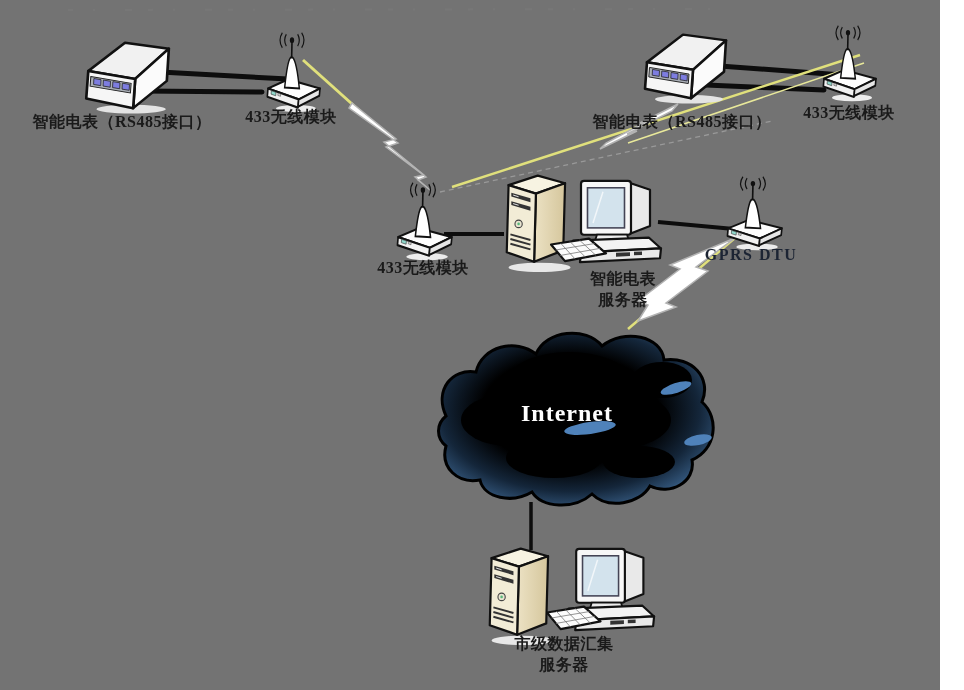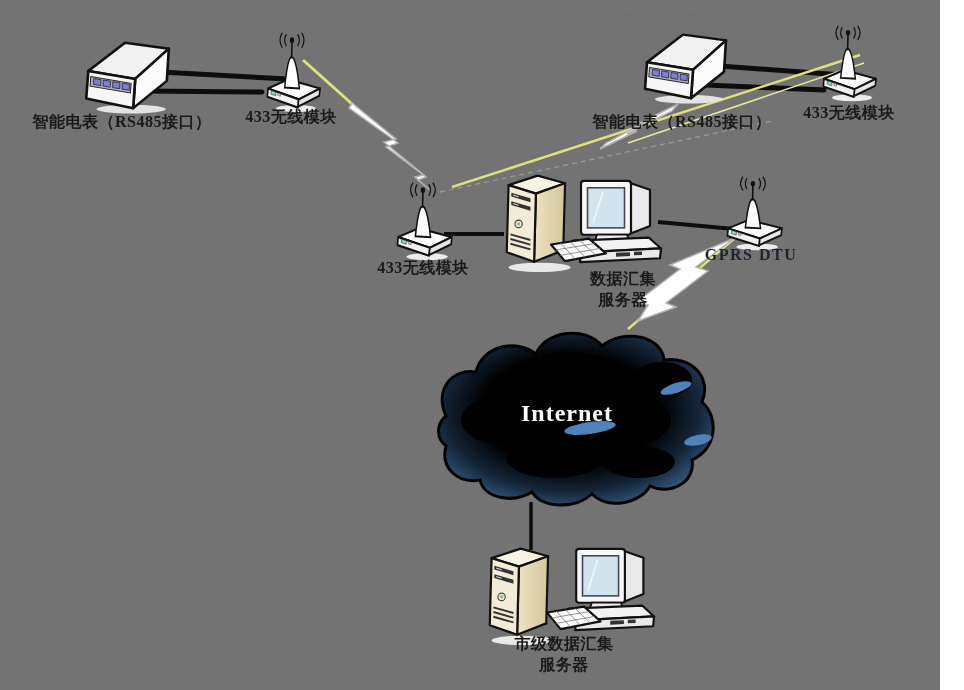--- a/index.html
+++ b/index.html
@@ -186,21 +186,21 @@
       <use href="#computer-sym"></use>
     </svg>
 
   <div class="lbl" style="left:122px;top:112px">智能电表（RS485接口）</div>
   <div class="lbl" style="left:291px;top:107px">433无线模块</div>
   <div class="lbl" style="left:682px;top:112px">智能电表（RS485接口）</div>
   <div class="lbl" style="left:849px;top:103px">433无线模块</div>
   <div class="lbl" style="left:423px;top:258px">433无线模块</div>
 
   <div class="lbl lbl2" style="left:623px;top:268px">
-    <div>数据汇集</div>
+    <div>智能电表</div>
     <div>服务器</div>
   </div>
 
   <div class="lbl gprs" style="left:751px;top:246px">GPRS DTU</div>
 
   <div class="lbl cloudtxt" style="left:567px;top:400px">Internet</div>
 
   <div class="lbl lbl2" style="left:564px;top:633px">
     <div>市级数据汇集</div>
     <div>服务器</div>

